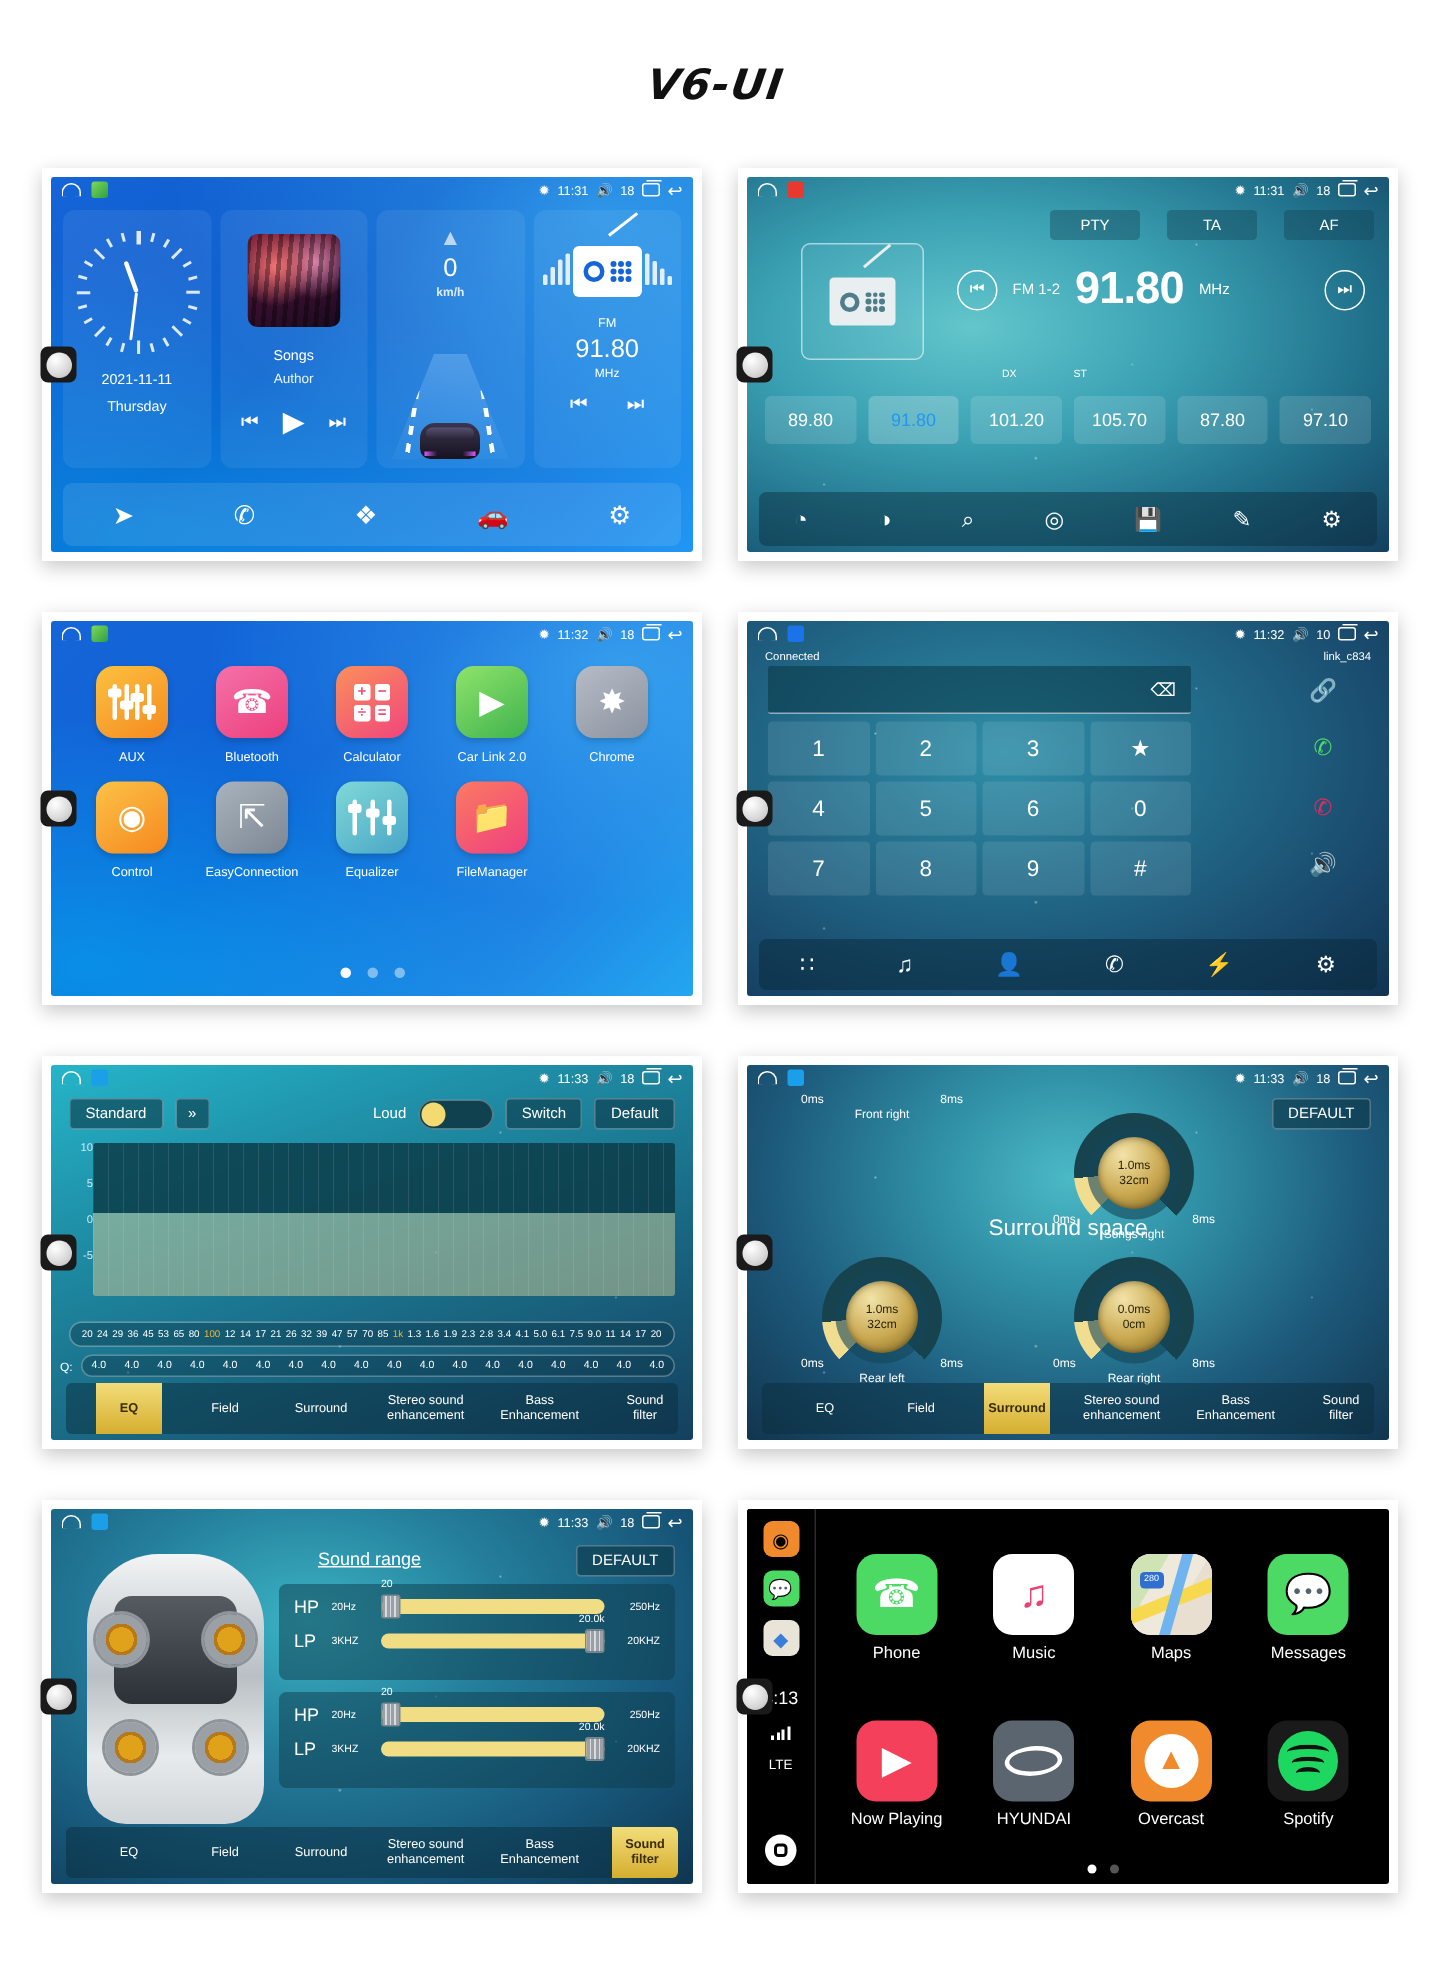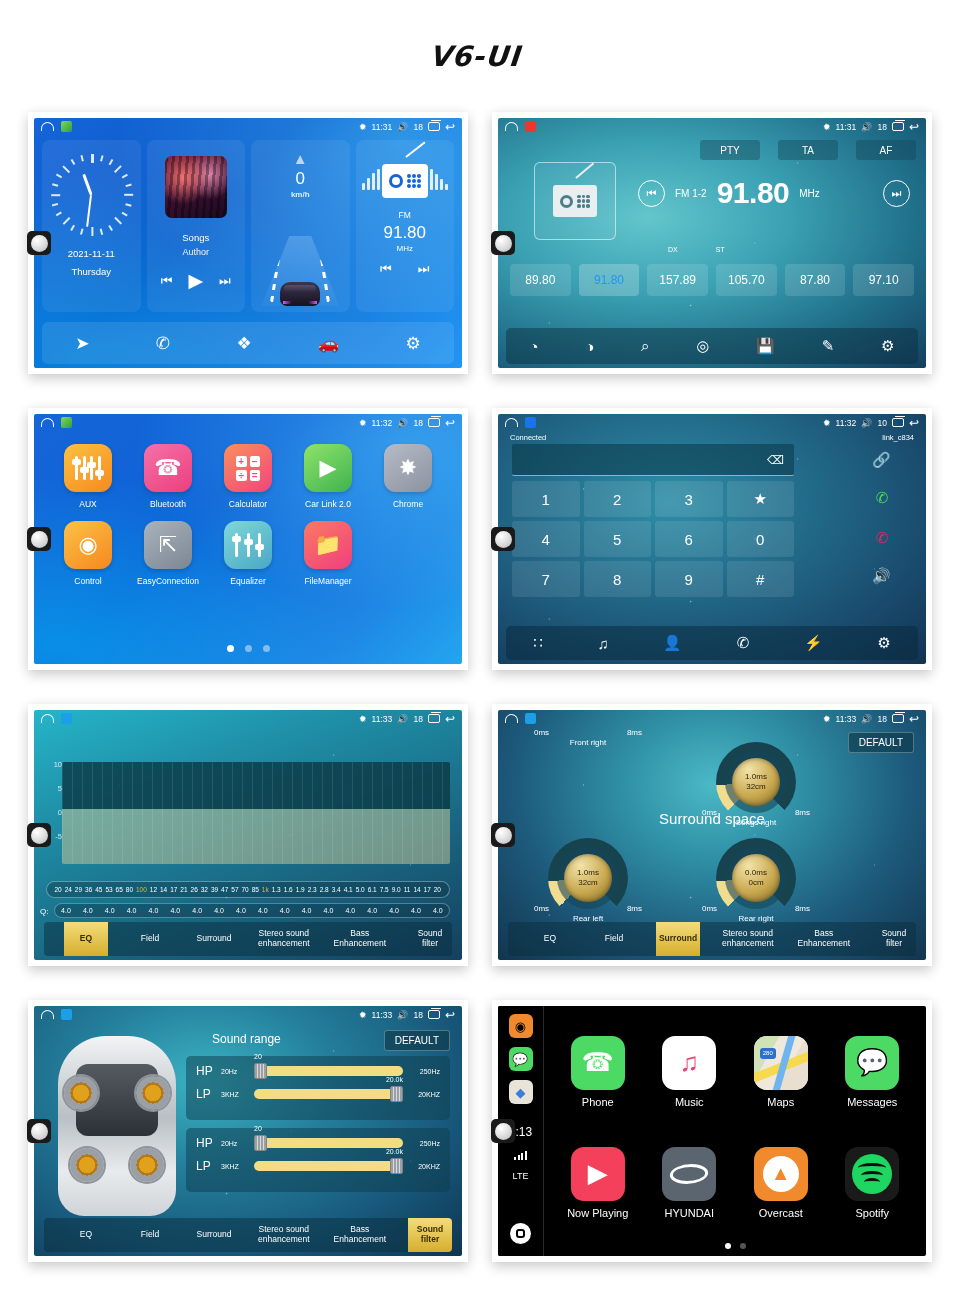--- a/index.html
+++ b/index.html
@@ -305,21 +305,21 @@
   .car-img{position:absolute;top:30px;left:24px;width:118px;height:180px;z-index:5;}
   .car-body{position:absolute;inset:0;border-radius:48px 48px 26px 26px;
     background: linear-gradient(to bottom,#f2f4f5 0%,#d6dadd 22%,#b9bfc4 45%,#e8ebed 75%,#cfd4d8 100%);}
   .car-body:before{content:"";position:absolute;top:28px;left:18px;right:18px;height:72px;border-radius:12px;
     background:linear-gradient(to bottom,#555b60,#2b3136);}
   .spk{position:absolute;width:34px;height:34px;border-radius:50%;
     background: radial-gradient(circle at 50% 50%, #e0a21a 0 34%, #b5791a 34% 44%, #9aa0a6 44% 100%);
     box-shadow:0 0 0 2px #8d949a;}
   .spk.tl{top:40px;left:6px;} .spk.tr{top:40px;right:6px;}
   .spk.bl{bottom:34px;left:12px;} .spk.br{bottom:34px;right:12px;}
-  .filt-title{position:absolute;top:26px;left:178px;color:#fff;font-size:12px;z-index:6;}
+  .filt-title{position:absolute;top:26px;left:178px;color:#fff;font-size:12px;z-index:6;text-decoration:underline;}
   .filt-box{position:absolute;left:152px;right:12px;height:64px;background:rgba(14,60,76,.5);
     border-radius:5px;z-index:5;padding:8px 10px;display:flex;flex-direction:column;gap:9px;}
   .filt-box.b1{top:50px;} .filt-box.b2{top:122px;}
   .filt-row{display:flex;align-items:center;gap:7px;color:#fff;}
   .filt-tag{font-size:12px;width:18px;}
   .filt-min{font-size:7px;width:26px;}
   .filt-max{font-size:7px;width:30px;text-align:right;}
   .slider{flex:1;height:10px;border-radius:5px;background:#f0dd84;position:relative;}
   .slider i{position:absolute;top:-3px;width:13px;height:16px;border-radius:2px;
     background:repeating-linear-gradient(90deg,#9aa0a6 0 2px,#d7dbdf 2px 3px);
@@ -531,21 +531,21 @@
         </div>
 
         <div class="dx-st">
           <span>DX</span>
           <span>ST</span>
         </div>
 
         <div class="presets">
           <div class="preset">89.80</div>
           <div class="preset active">91.80</div>
-          <div class="preset">157.89</div>
+          <div class="preset">101.20</div>
           <div class="preset">105.70</div>
           <div class="preset">87.80</div>
           <div class="preset">97.10</div>
         </div>
 
         <div class="radio-dock">
           <span>◔</span>
           <span>◑</span>
           <span>⌕</span>
           <span>◎</span>
@@ -726,20 +726,30 @@
           <div class="sb-right">
             <span class="ic-bt">✹</span>
             <span>11:33</span>
             <span class="ic-vol">🔊</span>
             <span>18</span>
             <span class="ic-recents"></span>
             <span class="ic-back">↩</span>
           </div>
         </div>
 
+        <div class="eq-head">
+          <div class="pill">Standard</div>
+          <div class="pill sq">»</div>
+          <div class="loud-lbl">Loud</div>
+          <div class="toggle">
+              <i></i>
+            </div>
+          <div class="pill">Switch</div>
+          <div class="pill">Default</div>
+        </div>
 
         <div class="eq-yaxis">
           <span style="top:0">10</span>
           <span style="top:24px">5</span>
           <span style="top:48px">0</span>
           <span style="top:72px">-5</span>
         </div>
         <div class="eq-graph"></div>
 
         <div class="freq-strip">

